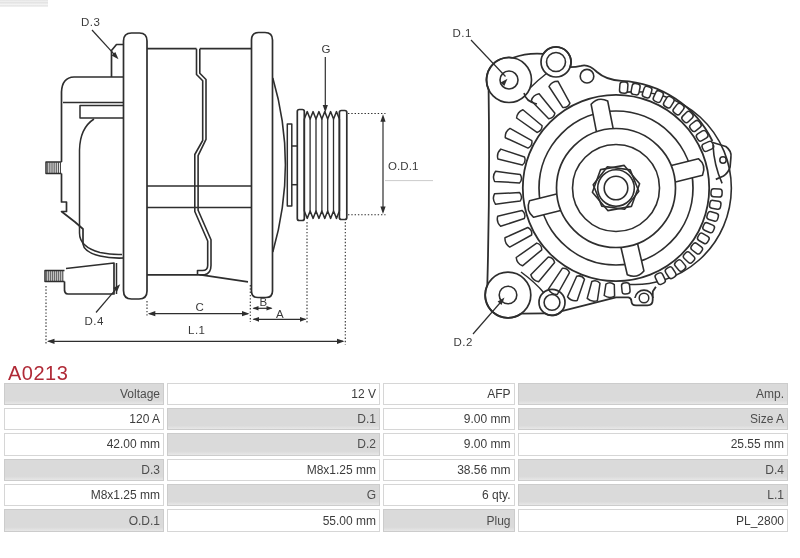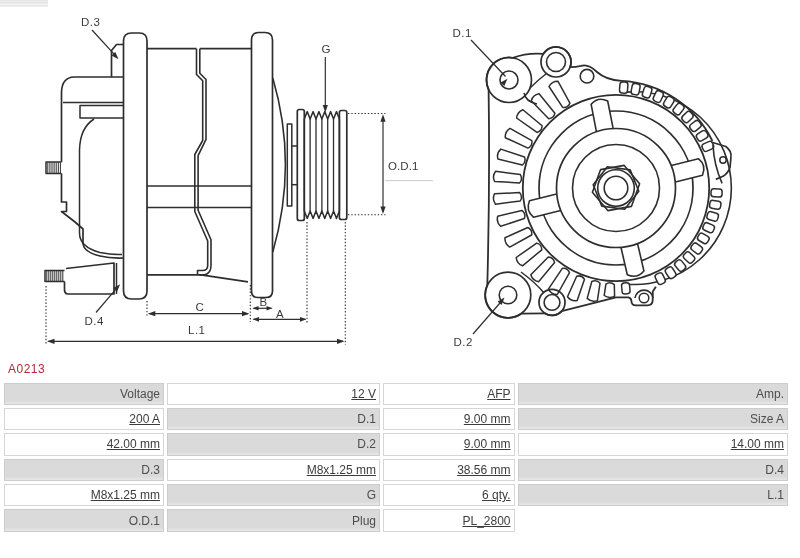--- a/index.html
+++ b/index.html
@@ -1,26 +1,26 @@
 <!DOCTYPE html>
 <html><head>
 <meta charset="utf-8">
 <style>
   html,body { margin:0; padding:0; background:#ffffff; }
   #page { position:relative; width:800px; height:558px; overflow:hidden;
           font-family:"Liberation Sans", sans-serif; background:#ffffff; }
-  #code { position:absolute; left:8px; top:362px; font-size:12px; color:#b02a37;
+  #code { position:absolute; left:8px; top:362px; font-size:20px; color:#b02a37;
           letter-spacing:0.5px; }
   #tbl { position:absolute; left:4px; top:382.5px; display:grid;
          grid-template-columns:160px 213px 131.5px 270.5px;
          grid-auto-rows:22.4px; gap:3px;text-align:center; }
   #tbl div { box-sizing:border-box; display:flex; align-items:center;
              justify-content:flex-end; padding-right:3px; font-size:12px; }
   #tbl .l { background:linear-gradient(180deg,#dadada 0%,#dadada 82%,#e7e7e7 100%); border:1px solid #cccccc; color:#4d4d4d; }
-  #tbl .v { background:#ffffff; border:1px solid #d6d6d6; color:#3c3c3c;text-decoration:underline; }
+  #tbl .v { background:#ffffff; border:1px solid #d6d6d6; color:#3c3c3c; }
   .wm { position:absolute; left:0; top:0; width:48px; height:7px;
         background:repeating-linear-gradient(180deg,#e4e4e4 0px,#eeeeee 1.5px,#f8f8f8 2.5px);
         filter:blur(0.6px); }
 </style>
 </head>
 <body>
 <div id="page">
   <div class="wm"></div>
   <svg width="800" height="360" viewBox="0 0 800 360" font-family="Liberation Sans, sans-serif">
 <path d="M123.5,77 L74,77 Q62,77.5 61.5,92 L61.5,162" fill="none" stroke="#2e2e2e" stroke-width="1.7" stroke-linejoin="round" stroke-linecap="butt"></path>
@@ -184,33 +184,34 @@
 <text x="453.5" y="345.5" font-size="11.5" fill="#3a3a3a" text-anchor="start" letter-spacing="0.5">D.2</text>
 <line x1="473.0" y1="334.0" x2="503.0" y2="299.5" stroke="#2e2e2e" stroke-width="1.2"></line>
 <polygon points="504.5,297.5 501.5,304.9 497.6,301.5" fill="#2e2e2e" stroke="none"></polygon>
   </svg>
   <div id="code">A0213</div>
   <div id="tbl">
 <div class="l">Voltage</div>
       <div class="v">12 V</div>
       <div class="v">AFP</div>
 <div class="l">Amp.</div>
-      <div class="v">200 A</div>
+      <div class="v">120 A</div>
       <div class="l">D.1</div>
       <div class="v">9.00 mm</div>
 <div class="l">Size A</div>
       <div class="v">42.00 mm</div>
       <div class="l">D.2</div>
       <div class="v">9.00 mm</div>
-      <div class="v">14.00 mm</div>
+      <div class="v">25.55 mm</div>
       <div class="l">D.3</div>
       <div class="v">M8x1.25 mm</div>
       <div class="v">38.56 mm</div>
       <div class="l">D.4</div>
       <div class="v">M8x1.25 mm</div>
 <div class="l">G</div>
       <div class="v">6 qty.</div>
       <div class="l">L.1</div>
 <div class="l">O.D.1</div>
+      <div class="v">55.00 mm</div>
       <div class="l">Plug</div>
       <div class="v">PL_2800</div>
   </div>
 </div>
 
 </body></html>

